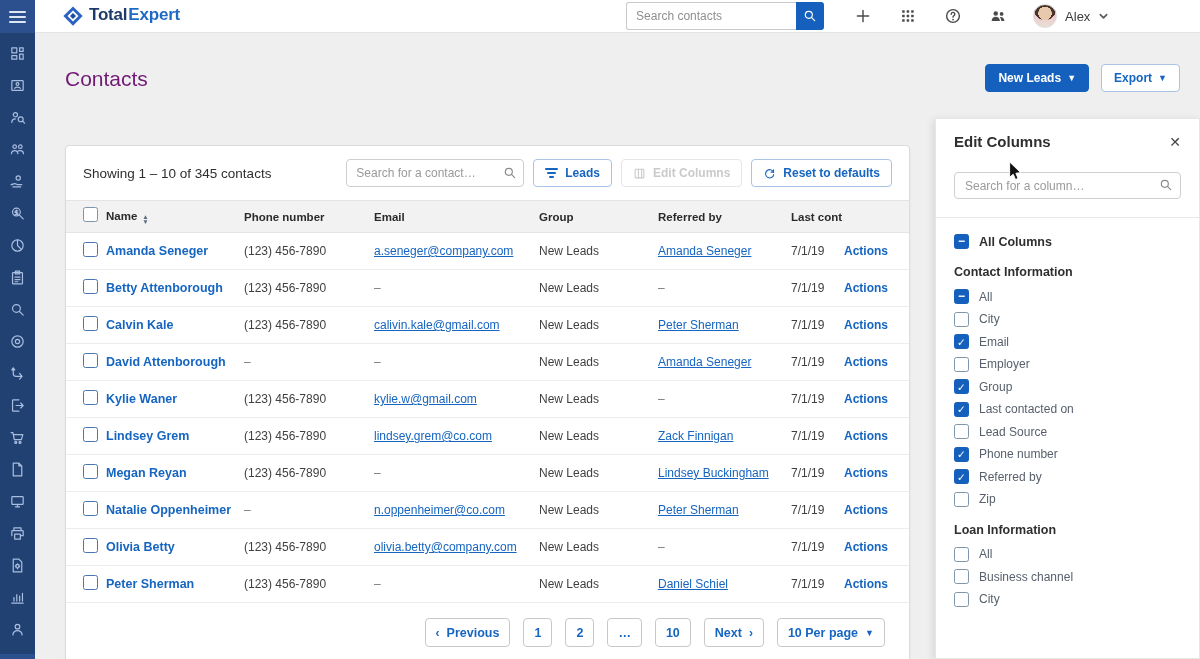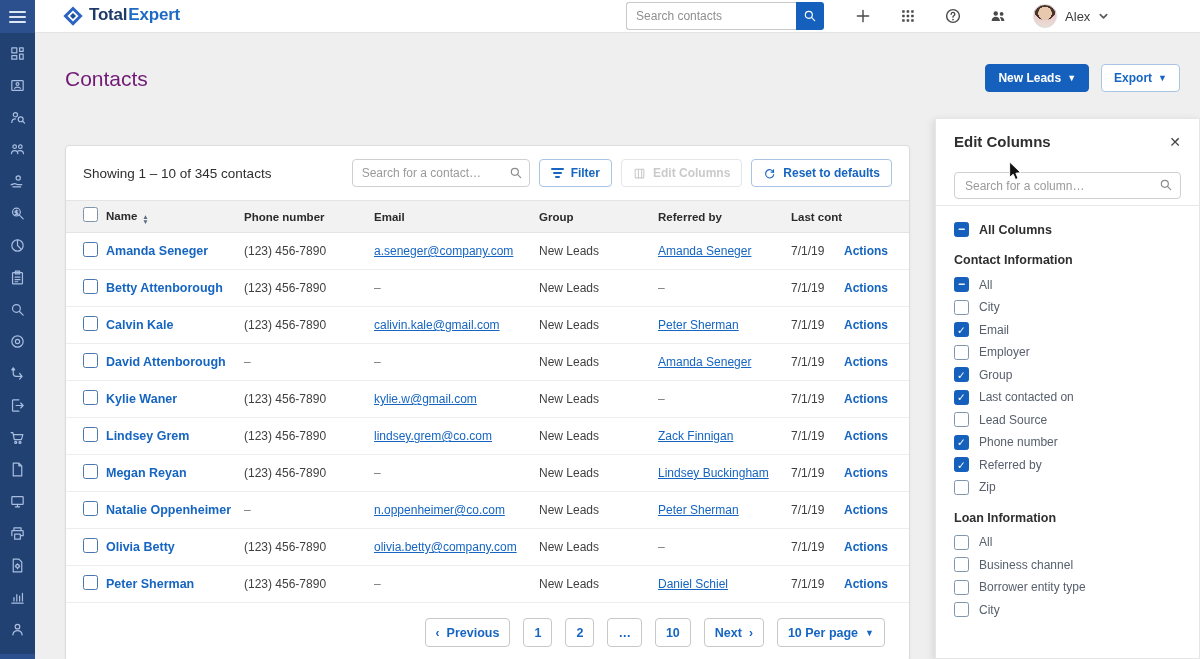--- a/index.html
+++ b/index.html
@@ -92,21 +92,21 @@
   .pager{display:flex;justify-content:flex-end;align-items:center;gap:13px;margin-top:15px;padding-right:24px}
   .pg{height:29px;min-width:29px;border:1px solid #c8c8c8;border-radius:4px;background:#fff;color:var(--primary);font-size:12.5px;font-weight:bold;font-family:inherit;display:inline-flex;align-items:center;justify-content:center;gap:7px;padding:0 10px;cursor:pointer}
   .pg .chev{font-size:12px;font-weight:bold}
   .pg .caret{font-size:9px}
 
   
   .panel{position:absolute;left:935px;top:118px;width:265px;height:541px;background:#fff;border:1px solid #e6e6e6;box-shadow:-2px 2px 8px rgba(0,0,0,.10);z-index:8;overflow:hidden}
   .panel-head{padding:14px 18px 0;display:flex;align-items:center;justify-content:space-between}
   .panel-title{font-size:15px;font-weight:600;color:#2f2f2f}
   .panel-close{font-size:14px;color:#444;cursor:pointer;line-height:1}
-  .panel-search{margin:22px 18px 6px;position:relative}
+  .panel-search{margin:22px 18px 18px;position:relative}
   .panel-search input{width:100%;height:27px;border:1px solid #cfcfcf;border-radius:4px;padding:0 28px 0 10px;font-size:12px;font-family:inherit;outline:none}
   .panel-search input::placeholder{color:#9a9a9a}
   .panel-search .mag{position:absolute;right:8px;top:6px}
   .panel-divider{height:1px;background:#e8e8e8}
   .panel-body{padding:16px 18px}
   .chk-row{display:flex;align-items:center;gap:10px;margin-bottom:7.5px}
   .chk-row .lbl{font-size:12px;color:#57606c;cursor:pointer}
   .chk-row.strong .lbl{font-size:12.5px;font-weight:bold;color:#2f2f2f}
   .sec-title{font-size:12.5px;font-weight:bold;color:#2f2f2f;margin:16px 0 10px}
   .cursor{position:absolute;left:72px;top:42px;z-index:20;pointer-events:none}
@@ -327,21 +327,21 @@
             <circle cx="10" cy="10" r="6"></circle>
             <path d="M14.5 14.5L20 20"></path>
           </svg></span>
     </span>
     <button class="tbtn">
         <span class="funnel">
           <i></i>
           <i></i>
           <i></i>
         </span>
-        <span>Filter</span>
+        <span>Leads</span>
       </button>
     <button class="tbtn disabled">
         <svg viewBox="0 0 24 24">
           <rect x="4" y="4" width="16" height="16" rx="1"></rect>
           <path d="M10 4v16 M16 4v16"></path>
         </svg>
         <span>Edit Columns</span>
       </button>
     <button class="tbtn">
         <svg viewBox="0 0 24 24">
@@ -544,21 +544,17 @@
         <div class="chk-row">
           <span class="cb"></span>
           <span class="lbl">All</span>
         </div>
         <div class="chk-row">
           <span class="cb"></span>
           <span class="lbl">Business channel</span>
         </div>
         <div class="chk-row">
           <span class="cb"></span>
-          <span class="lbl">Borrower entity type</span>
-        </div>
-        <div class="chk-row">
-          <span class="cb"></span>
           <span class="lbl">City</span>
         </div>
       </div>
   </div>
 </div>
 
 </body></html>

